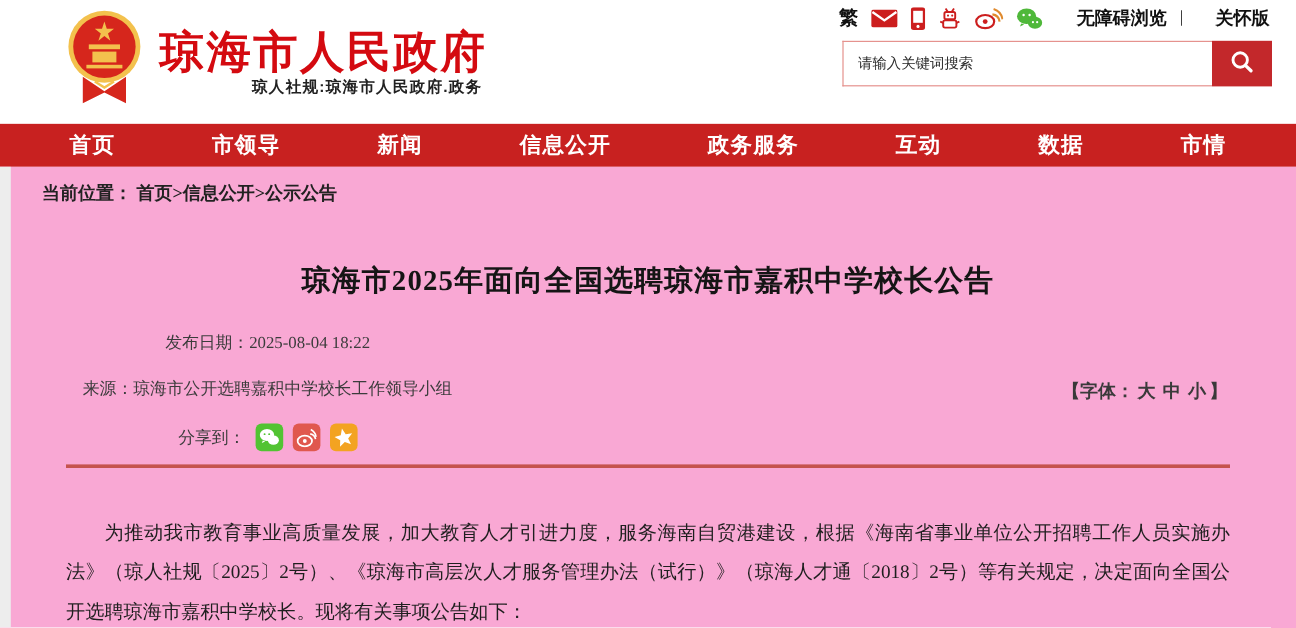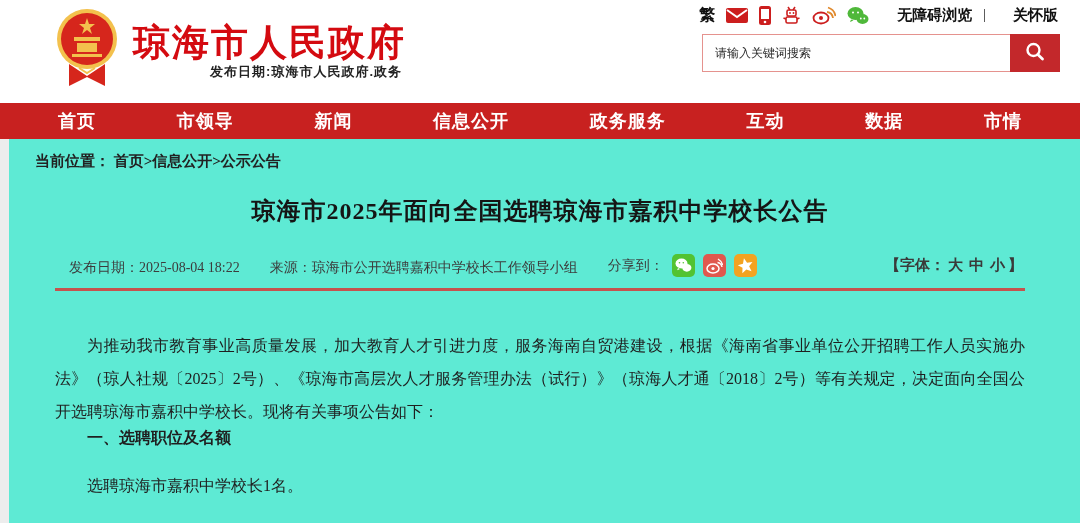--- a/index.html
+++ b/index.html
@@ -29,31 +29,31 @@
   .searchbar input::placeholder { color:#2b2b2b; opacity:1; }
   .search-btn { width:50px; height:38px; background:#c3282b; border:none; cursor:pointer;
     display:flex; align-items:center; justify-content:center; }
 
   
   .nav { height:36px; background:#c82120; display:flex; align-items:center;
     justify-content:space-between; padding:0 58px; }
   .nav-item { color:#fff; font-size:18px; font-weight:600; letter-spacing:1px; cursor:pointer; }
 
   
-  .content { position:relative; background:#5eead4; height:384px; }
+  .content { position:relative; background:#f9a8d4; height:384px; }
   .left-strip { position:absolute; left:0; top:0; width:9px; height:100%; background:#ededed; }
   .breadcrumb { padding:13px 0 0 35px; font-size:15px; font-weight:700; color:#222; }
   .breadcrumb .path { cursor:pointer; }
 
   .article { padding:0 55px; }
-  .article-title { margin-top:24px; text-align:center; font-size:24px; font-weight:700; color:#151515; letter-spacing:1px; }
+  .article-title { margin-top:47px; text-align:center; font-size:24px; font-weight:700; color:#151515; letter-spacing:1px; }
 
   .meta-row { margin-top:27px; display:flex; align-items:center; justify-content:space-between;
     font-size:14px; color:#3c3c3c; }
-  .meta-left { display:flex; align-items:flex-end; gap:30px; padding-left:14px; }
+  .meta-left { display:flex; align-items:center; gap:20px; padding-left:14px;flex-direction:column; }
   .meta-item { white-space:nowrap; }
   .share-group { display:flex; align-items:center; gap:8px; }
   .share-icon { width:23px; height:23px; border-radius:5px; display:flex; align-items:center;
     justify-content:center; cursor:pointer; }
   .font-ctl { font-weight:700; color:#3a3a3a; font-size:15px; padding-right:2px; }
   .font-ctl .fsz { cursor:pointer; margin:0 3px; }
 
   .divider { margin-top:11px; height:3px; background:#c5534e; }
 
   .body-text { margin-top:38px; font-size:16px; line-height:33px; color:#1f1f1f;
@@ -74,21 +74,21 @@
         <polygon points="32,12 34,18 40,18 35,22 37,28 32,24 27,28 29,22 24,18 30,18" fill="#f3c14d"></polygon>
         <rect x="19" y="31" width="26" height="4" fill="#f3c14d"></rect>
         <rect x="22" y="37" width="20" height="9" fill="#f3c14d"></rect>
         <rect x="17" y="48" width="30" height="3" fill="#f3c14d"></rect>
         <path d="M14,58 L32,70 L50,58 L50,80 L32,71 L14,80 Z" fill="#d6261c"></path>
         <path d="M24,62 L32,67 L40,62" stroke="#f3c14d" stroke-width="2" fill="none"></path>
       </svg>
     </span>
     <span class="logo-text">
       <span class="site-title">琼海市人民政府</span>
-      <span class="site-cndomain">发布日期:琼海市人民政府.政务</span>
+      <span class="site-cndomain">琼人社规:琼海市人民政府.政务</span>
     </span>
   </div>
 
   <div class="topbar">
     <span class="zh-toggle">繁</span>
     <span class="ticon">
       <svg width="22" height="15" viewBox="0 0 22 15">
         <rect x="0" y="0" width="22" height="15" rx="2" fill="#cc1e1e"></rect>
         <path d="M1,2 L11,9 L21,2" stroke="#fff" stroke-width="2" fill="none"></path>
       </svg>

